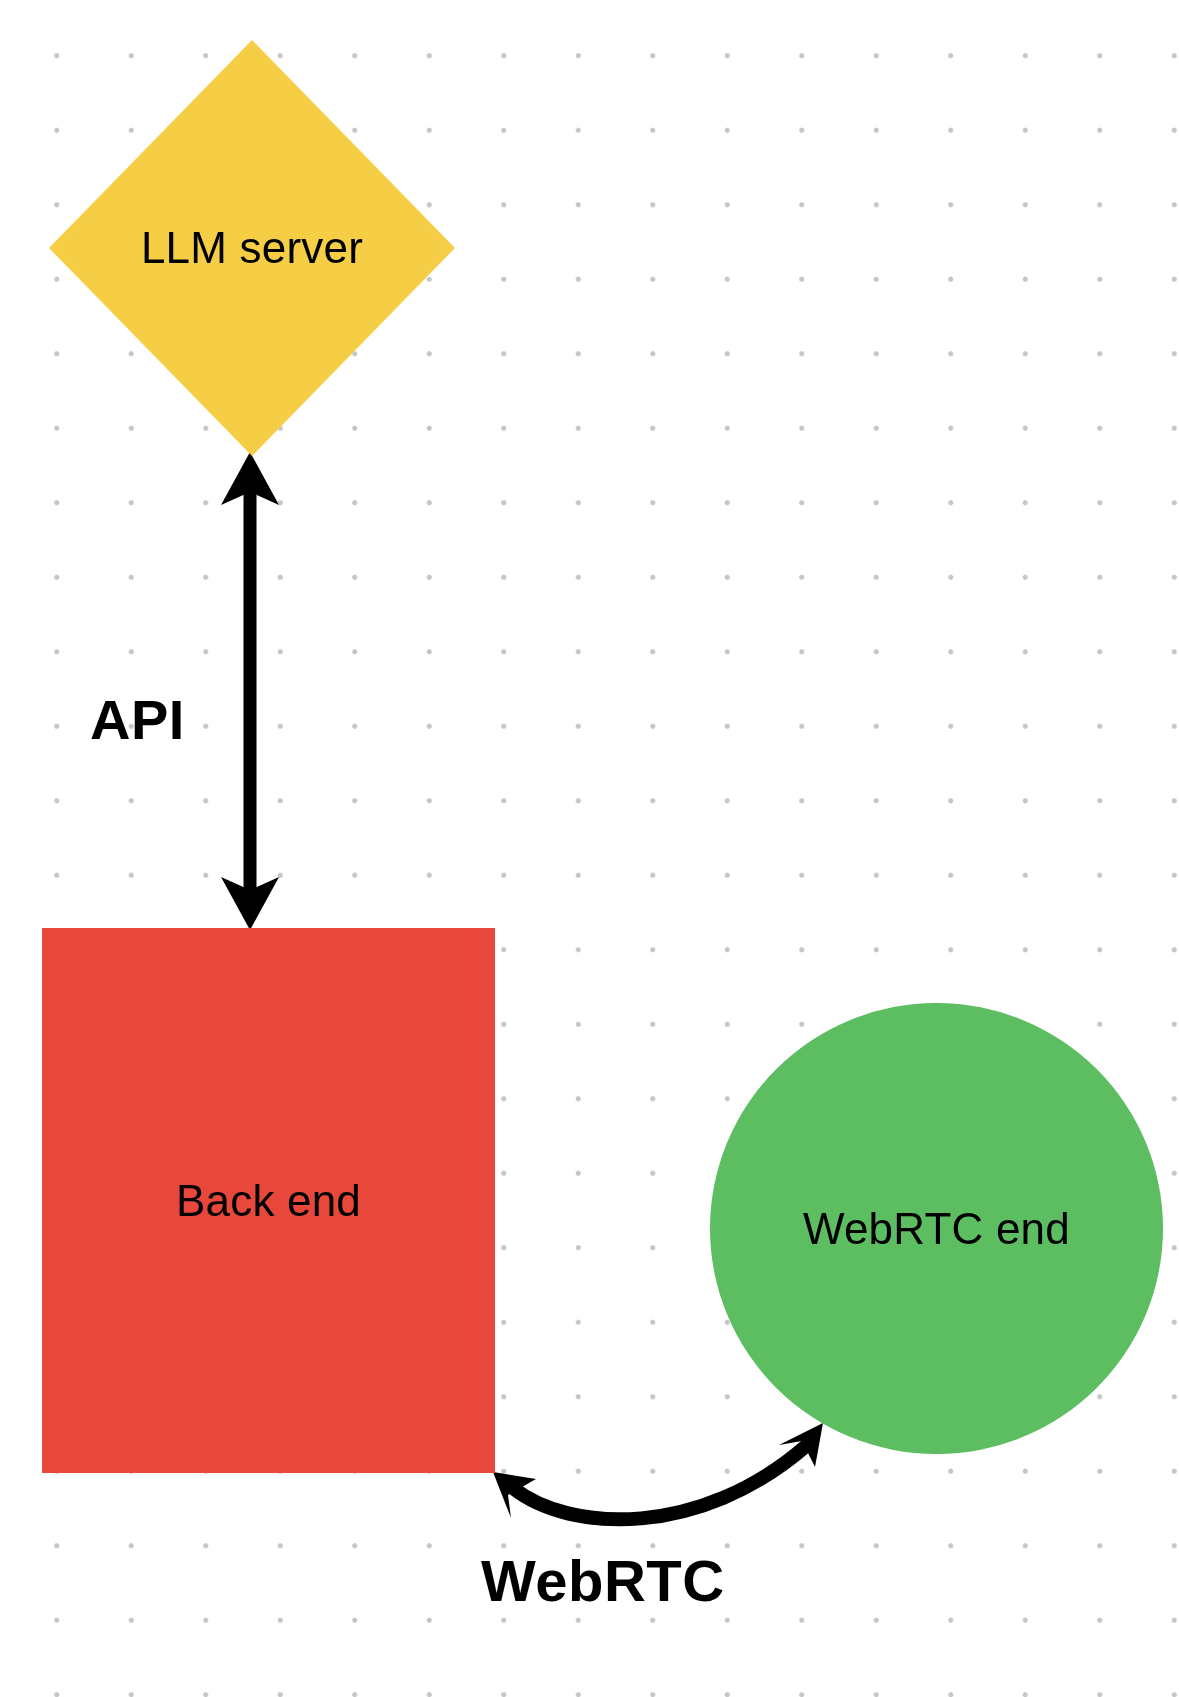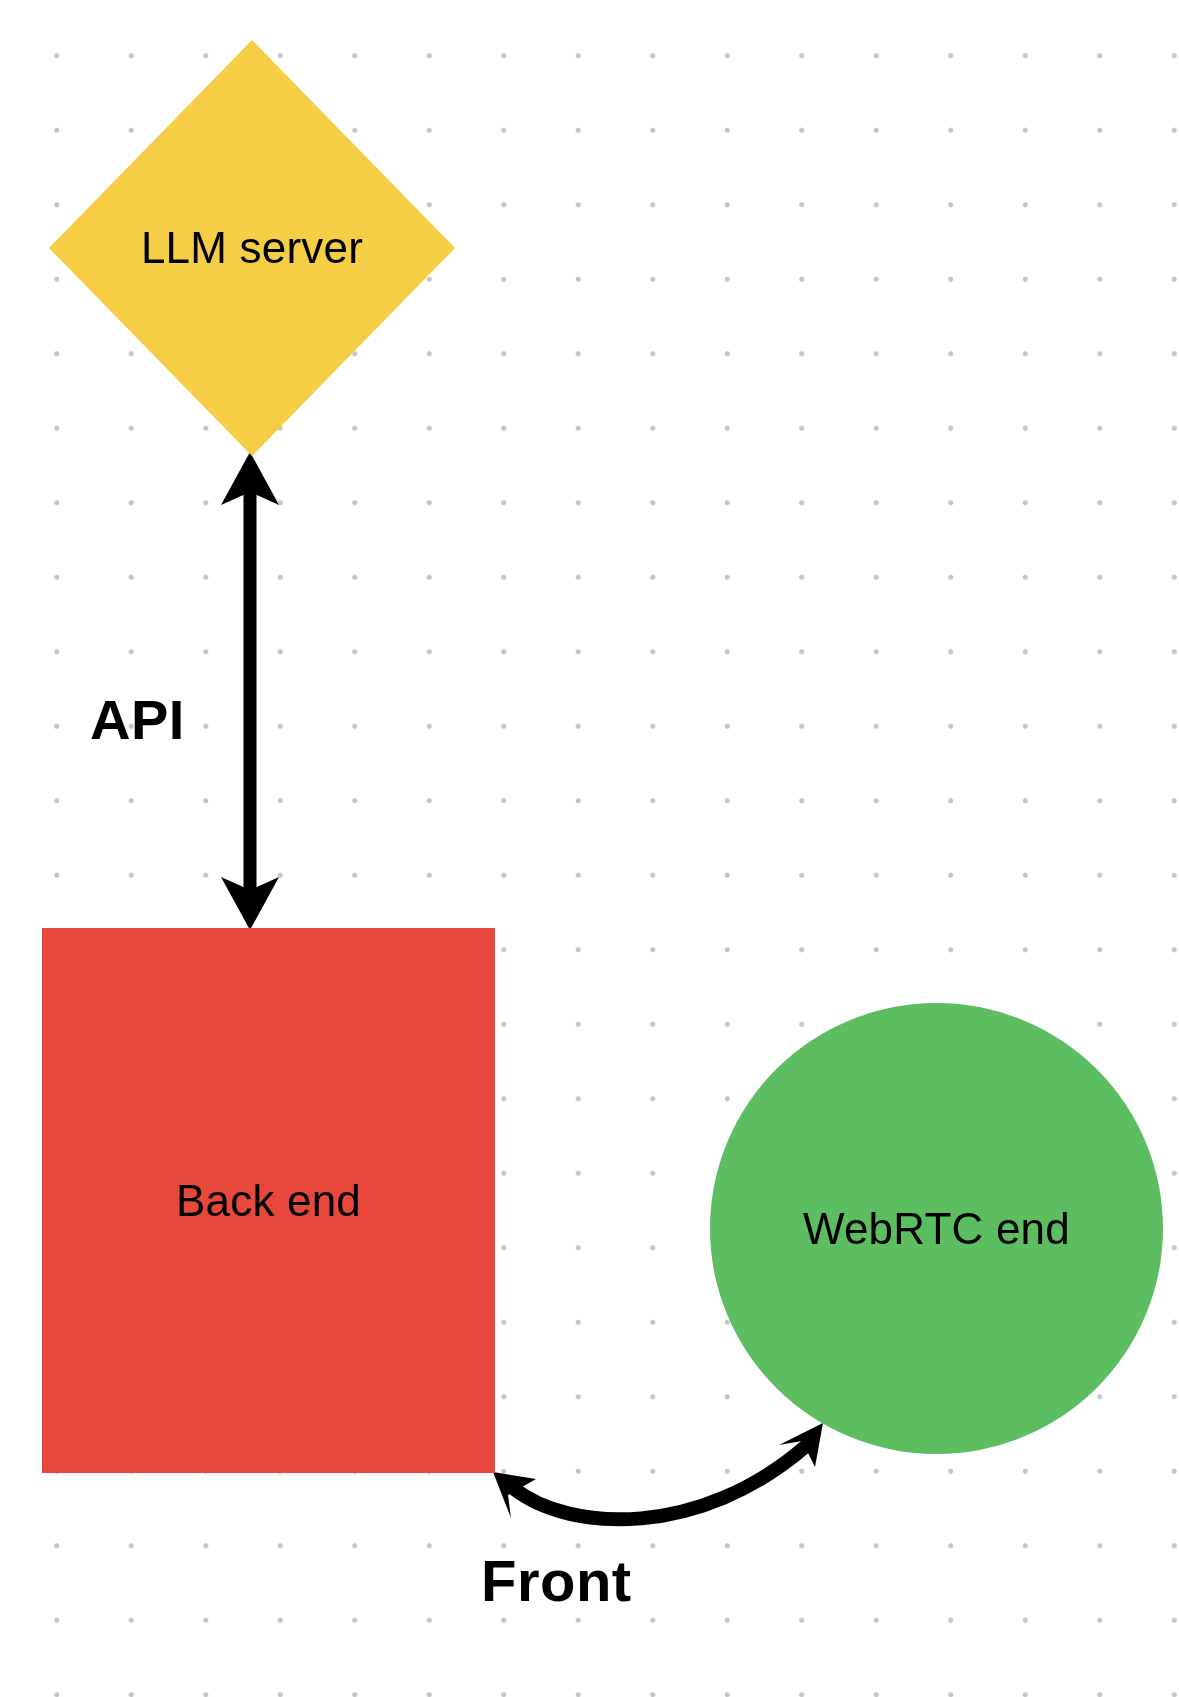--- a/index.html
+++ b/index.html
@@ -153,15 +153,15 @@
   <div id="llm-diamond">
     <div class="diamond-body"></div>
     <div class="shape-label">LLM server</div>
   </div>
 
   <div id="frontend-circle">
     <div class="shape-label">WebRTC end</div>
   </div>
 
   <div class="edge-label" id="api-label">API</div>
-  <div class="edge-label" id="webrtc-label">Front</div>
+  <div class="edge-label" id="webrtc-label">WebRTC</div>
 
 </div>
 
 </body></html>

